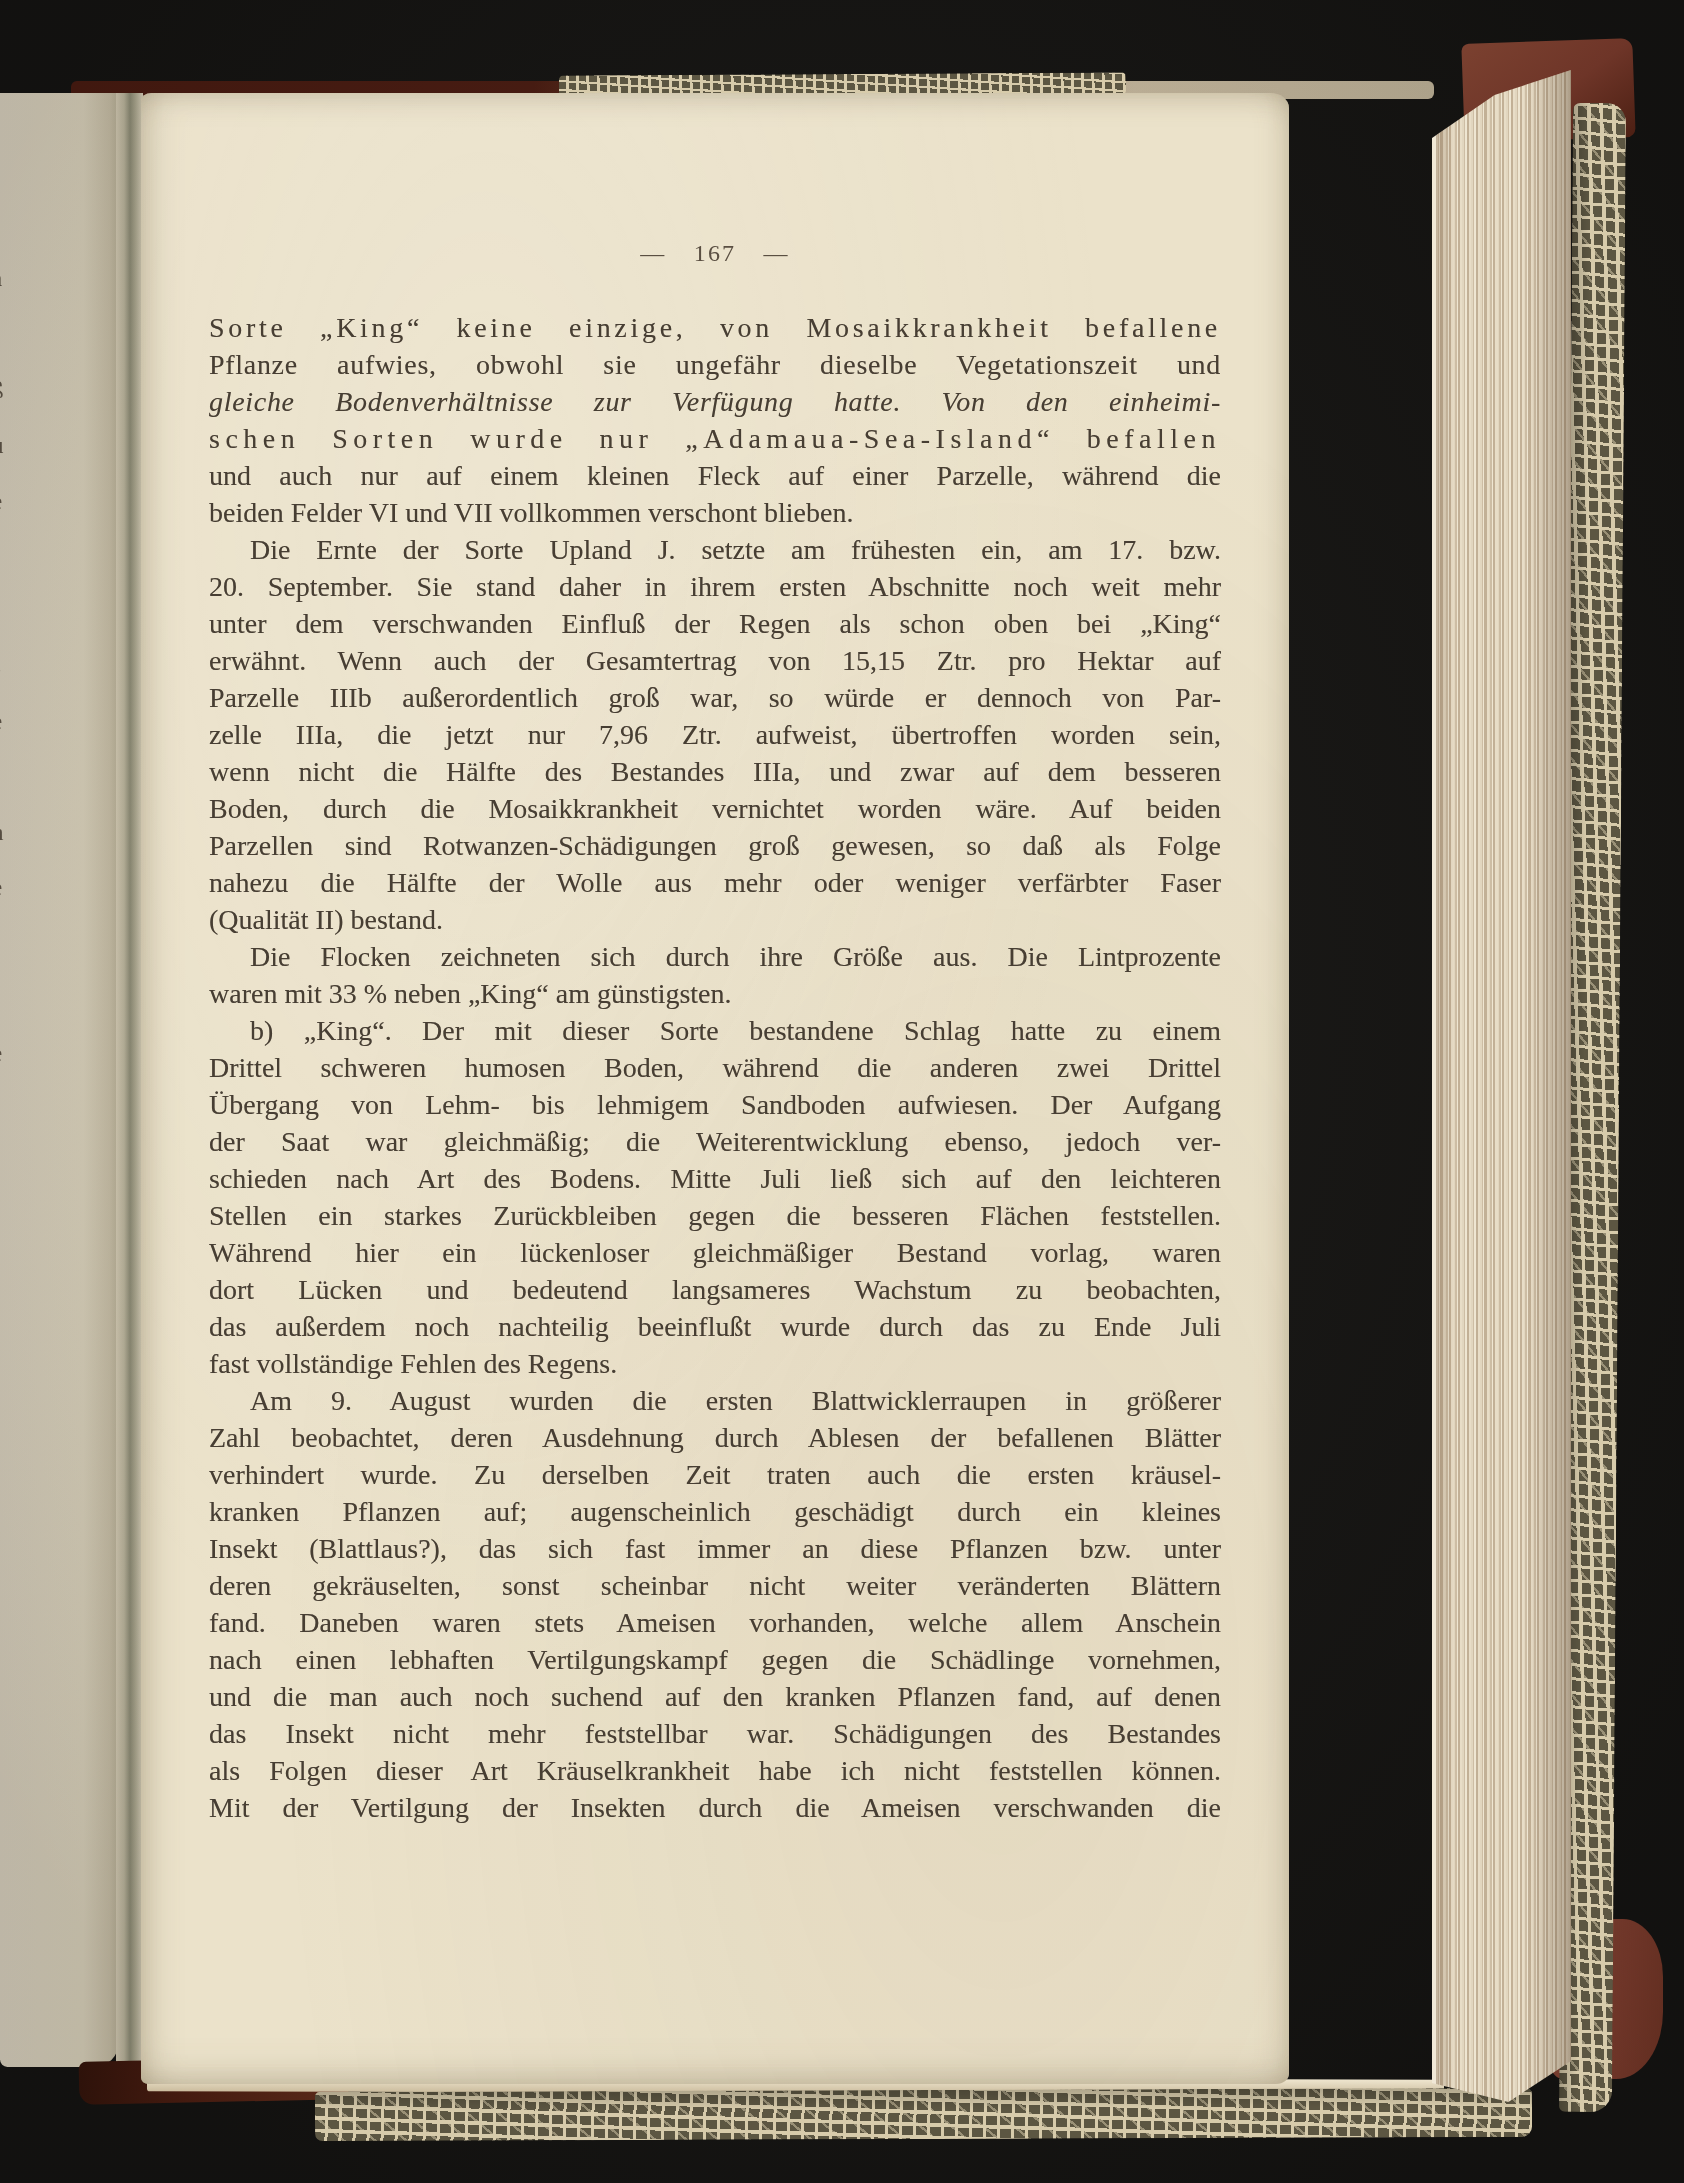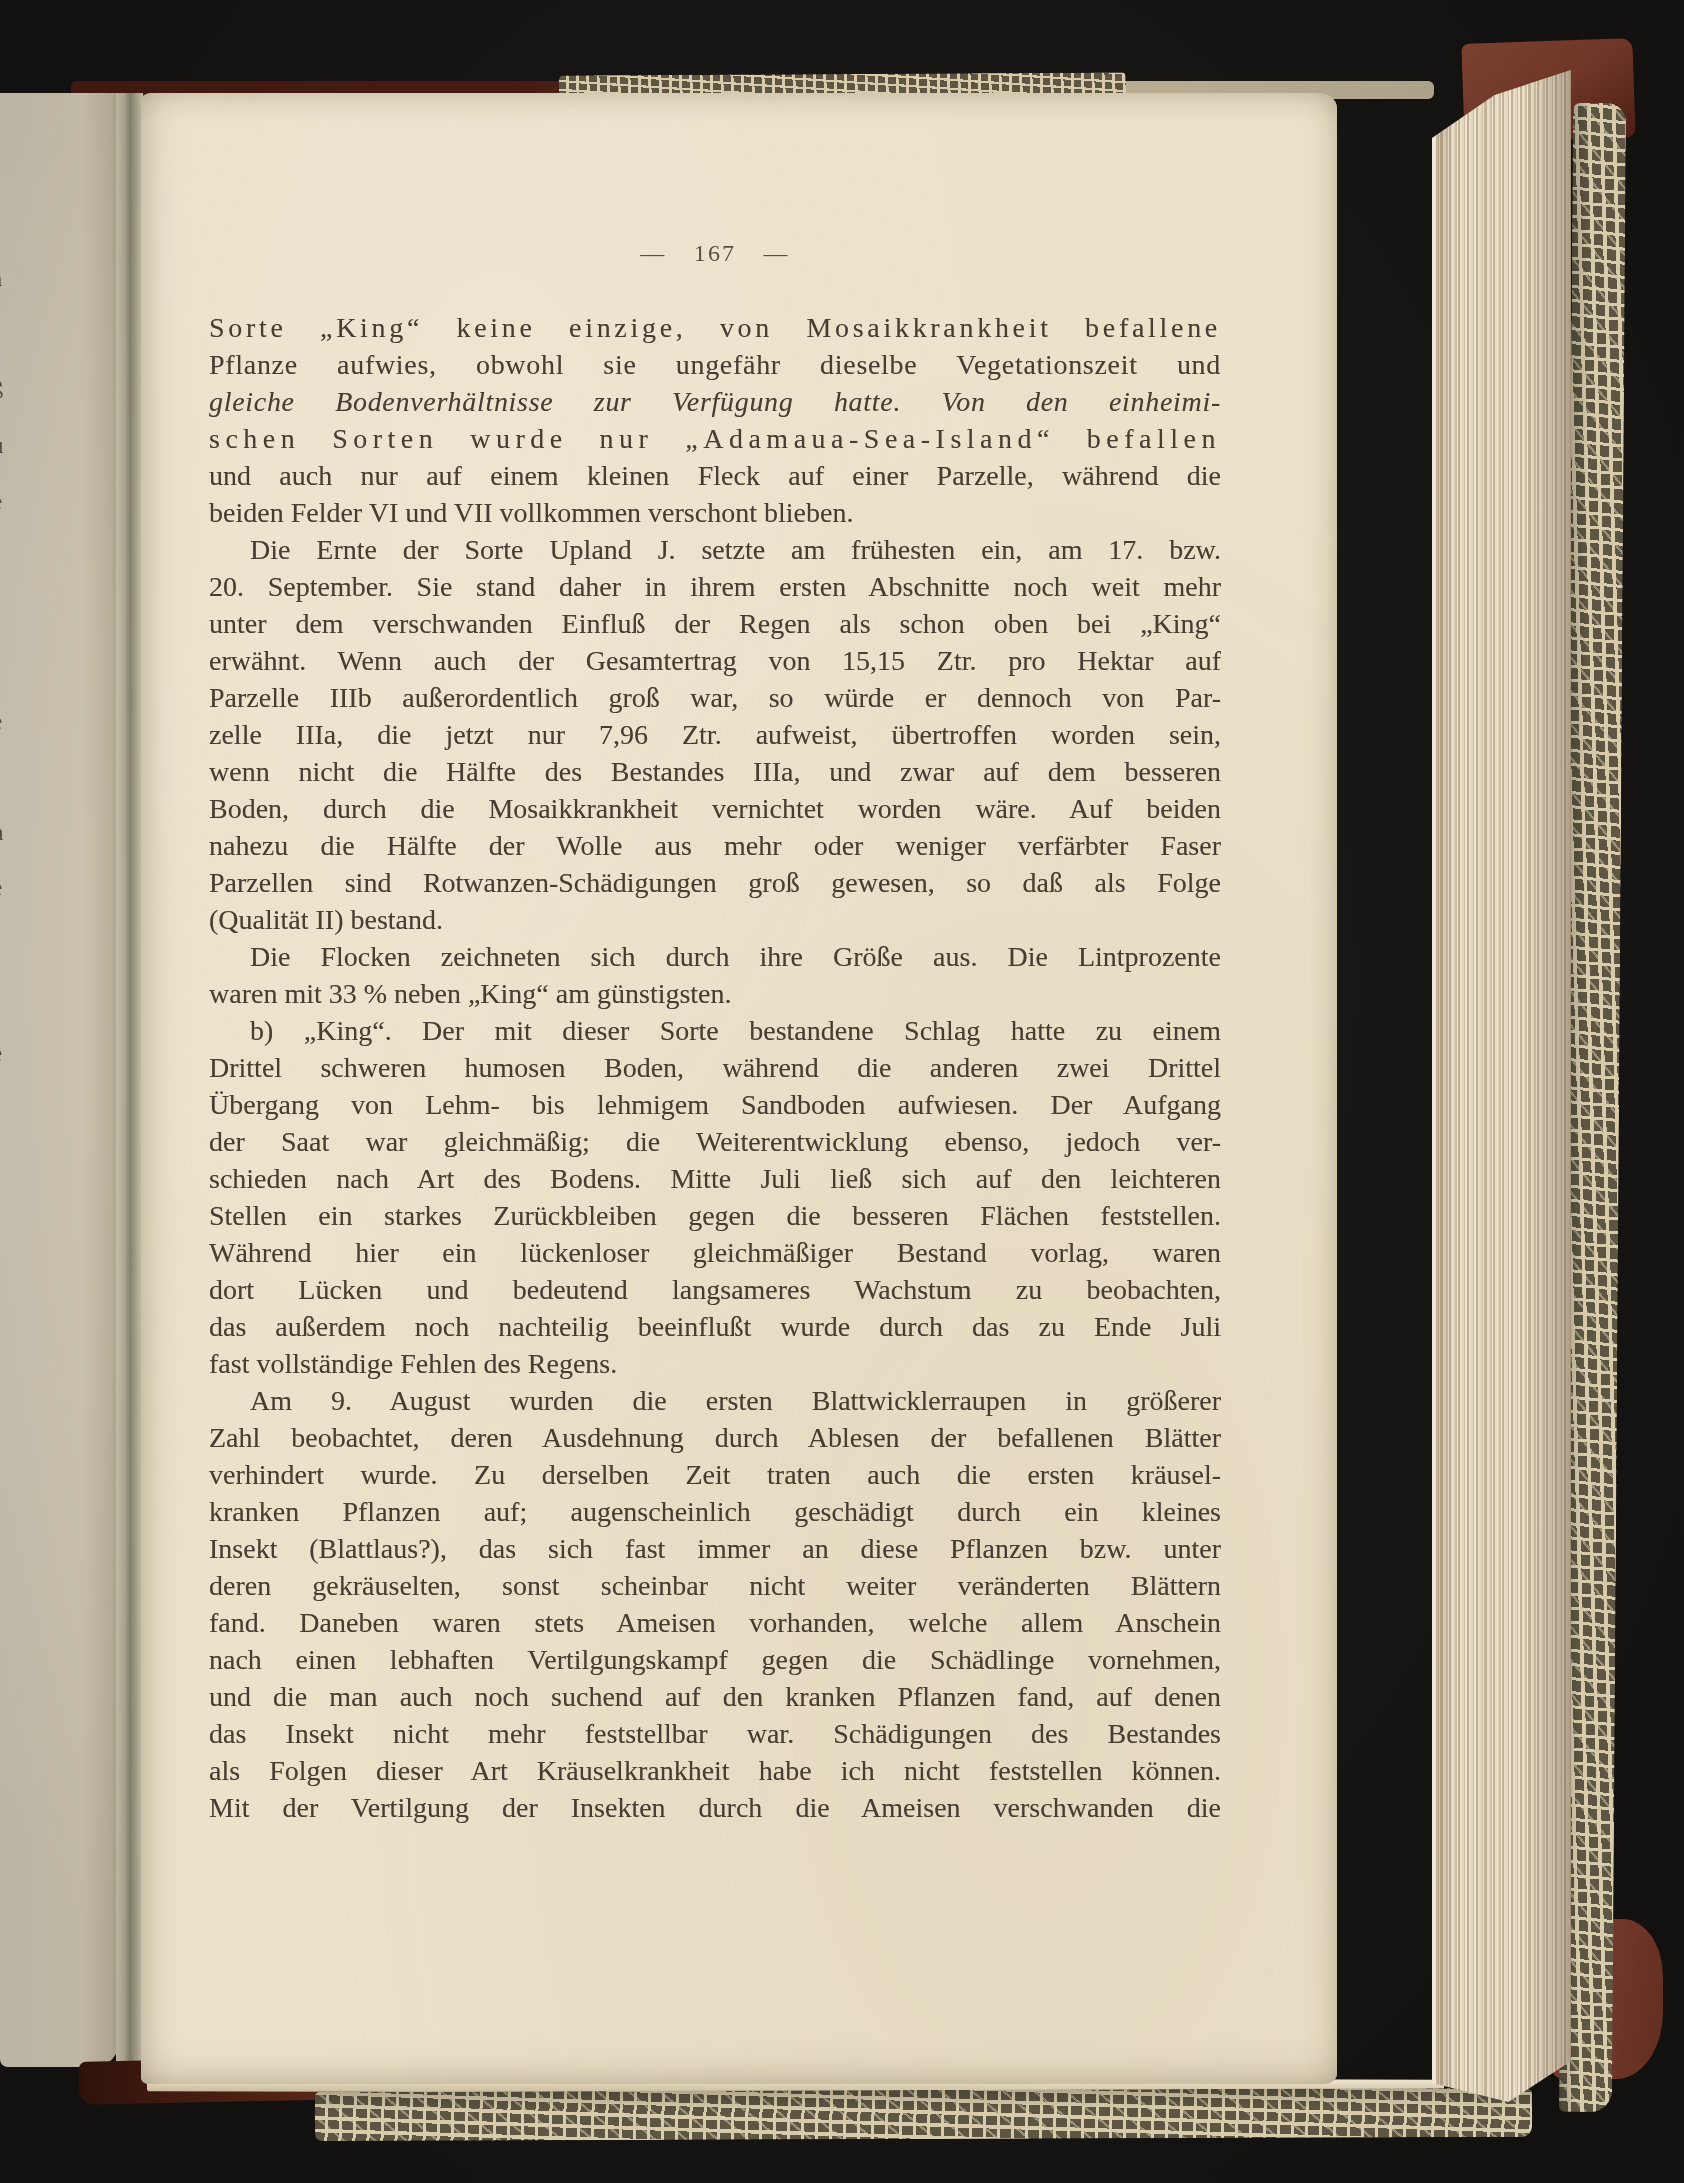--- a/index.html
+++ b/index.html
@@ -75,21 +75,21 @@
          background:linear-gradient(180deg,#efe6cf,#cbbc9e);
          transform:rotate(0.15deg);border-radius:2.9px;}
 
   
   .page{position:absolute;left:141px;top:93px;width:1148px;height:1991px;z-index:4;
          background:var(--paper,#ebe2ca);
          border-radius:10.3px 19px 13.2px 7.4px / 7.4px 14.7px 10.3px 5.9px;
          box-shadow:inset 19px 0 37px -16px rgba(110,95,65,0.35),
                     inset -17.7px 0 34px -19px rgba(110,95,65,0.30),
                     inset 0 -25px 44px -25px rgba(110,95,65,0.30),
-                    inset 0 22px 37px -26.5px rgba(110,95,65,0.28);padding-left:48px;}
+                    inset 0 22px 37px -26.5px rgba(110,95,65,0.28);}
   .page::before{content:"";position:absolute;inset:0;border-radius:inherit;pointer-events:none;
          background:radial-gradient(ellipse at 30% 20%,rgba(255,255,255,0.12),transparent 55%),
                     radial-gradient(ellipse at 75% 80%,rgba(150,125,85,0.08),transparent 60%);}
 
   .pagenum{position:absolute;left:68px;top:147px;width:1012px;height:34px;
          text-align:center;font-size:24px;letter-spacing:2.2px;word-spacing:19px;
          color:var(--page-number-ink,#5a4f42);}
 
   .textblock{position:absolute;left:68px;top:216px;width:1012px;
          font-size:28px;line-height:37px;color:var(--ink,#473e33);
@@ -145,22 +145,22 @@
         <div class="line">und auch nur auf einem kleinen Fleck auf einer Parzelle, während die</div>
         <div class="line last">beiden Felder VI und VII vollkommen verschont blieben.</div>
         <div class="line indent">Die Ernte der Sorte Upland J. setzte am frühesten ein, am 17. bzw.</div>
         <div class="line">20. September.  Sie stand daher in ihrem ersten Abschnitte noch weit mehr</div>
         <div class="line">unter dem verschwanden Einfluß der Regen als schon oben bei „King“</div>
         <div class="line">erwähnt.  Wenn auch der Gesamtertrag von 15,15 Ztr. pro Hektar auf</div>
         <div class="line">Parzelle IIIb außerordentlich groß war, so würde er dennoch von Par-</div>
         <div class="line">zelle IIIa, die jetzt nur 7,96 Ztr. aufweist, übertroffen worden sein,</div>
         <div class="line">wenn nicht die Hälfte des Bestandes IIIa, und zwar auf dem besseren</div>
         <div class="line">Boden, durch die Mosaikkrankheit vernichtet worden wäre.  Auf beiden</div>
+        <div class="line">Parzellen sind Rotwanzen-Schädigungen groß gewesen, so daß als Folge</div>
         <div class="line">nahezu die Hälfte der Wolle aus mehr oder weniger verfärbter Faser</div>
-        <div class="line">Parzellen sind Rotwanzen-Schädigungen groß gewesen, so daß als Folge</div>
         <div class="line last">(Qualität II) bestand.</div>
         <div class="line indent">Die Flocken zeichneten sich durch ihre Größe aus.  Die Lintprozente</div>
         <div class="line last">waren mit 33 % neben „King“ am günstigsten.</div>
         <div class="line indent">b) „King“.  Der mit dieser Sorte bestandene Schlag hatte zu einem</div>
         <div class="line">Drittel schweren humosen Boden, während die anderen zwei Drittel</div>
         <div class="line">Übergang von Lehm- bis lehmigem Sandboden aufwiesen.  Der Aufgang</div>
         <div class="line">der Saat war gleichmäßig; die Weiterentwicklung ebenso, jedoch ver-</div>
         <div class="line">schieden nach Art des Bodens.  Mitte Juli ließ sich auf den leichteren</div>
         <div class="line">Stellen ein starkes Zurückbleiben gegen die besseren Flächen feststellen.</div>
         <div class="line">Während hier ein lückenloser gleichmäßiger Bestand vorlag, waren</div>

